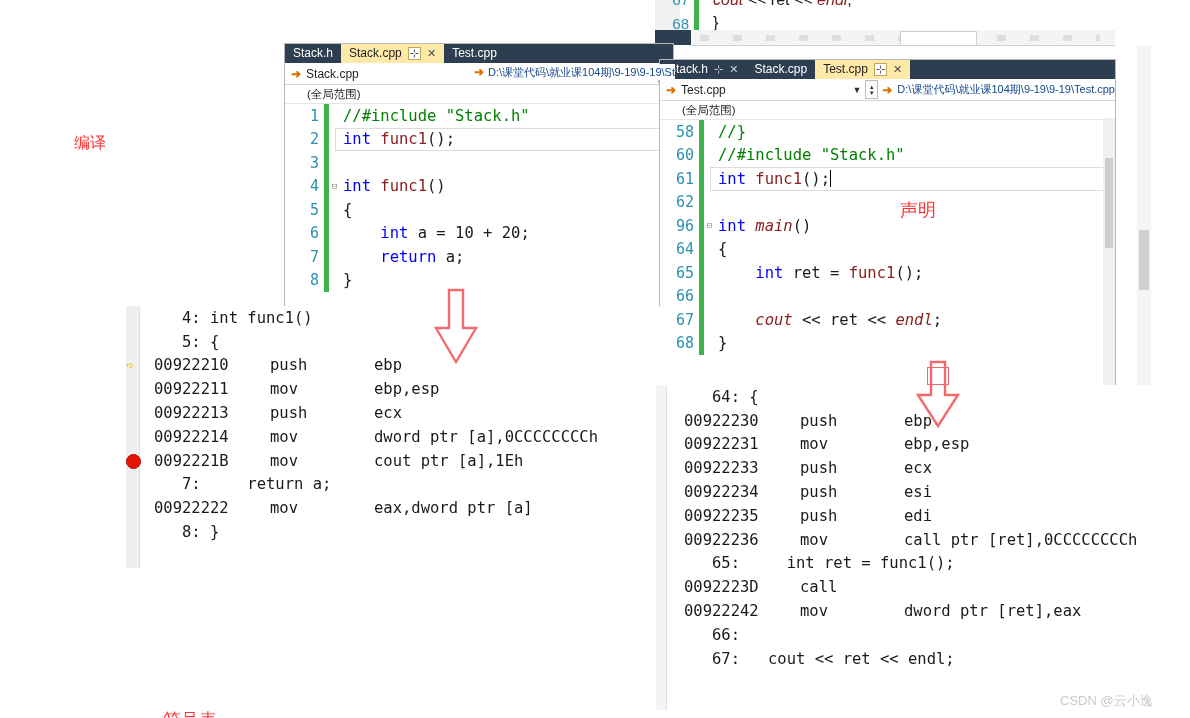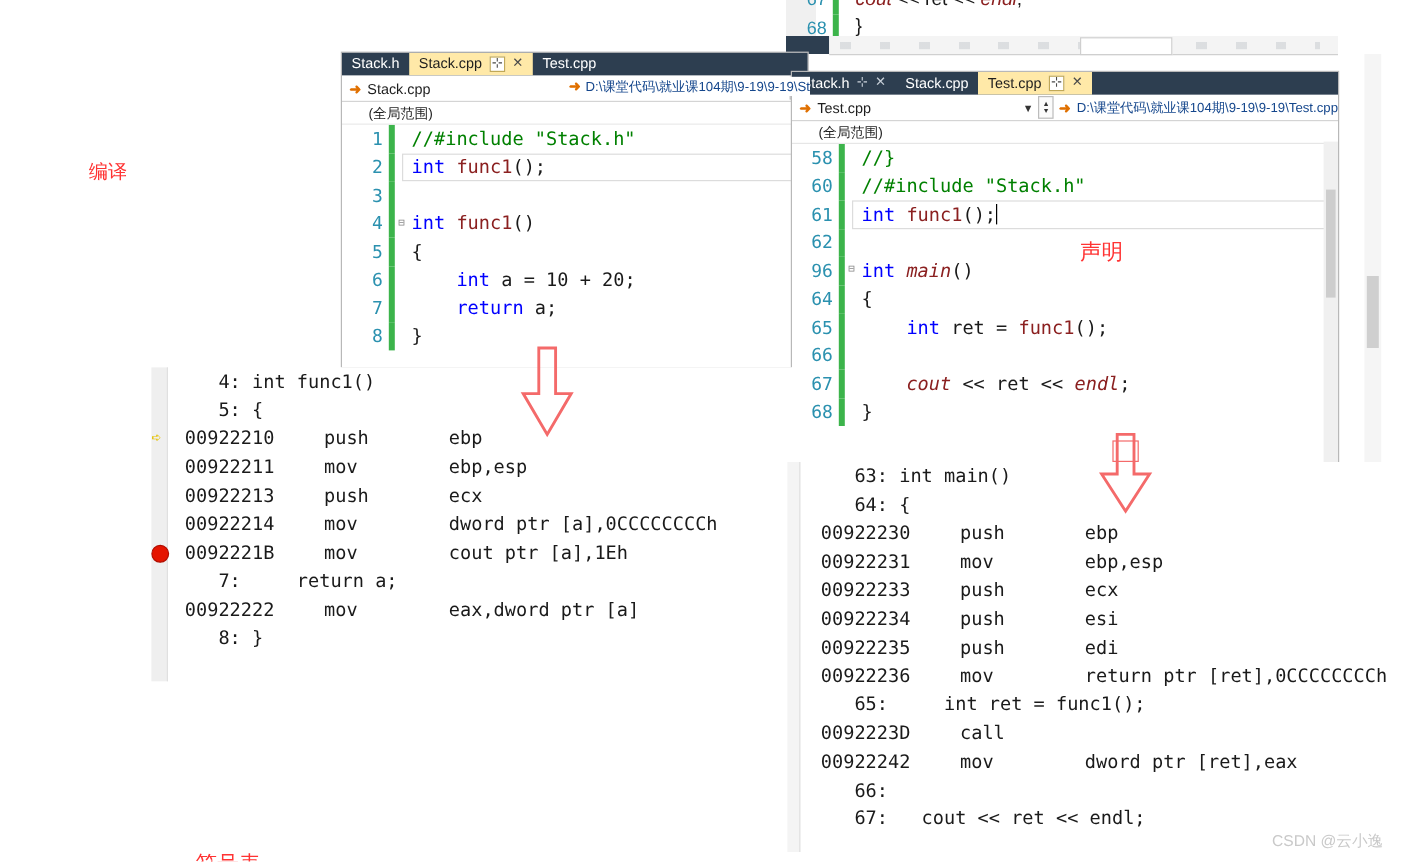--- a/index.html
+++ b/index.html
@@ -379,28 +379,27 @@
       <div class="dis-row"><span class="bp-dot"></span><span class="dis-addr">0092221B</span><span class="dis-op">mov</span><span class="dis-args">cout ptr [a],1Eh</span></div>
       <div class="dis-row"><span class="dis-src">   7:     return a;</span></div>
       <div class="dis-row"><span class="dis-addr">00922222</span><span class="dis-op">mov</span><span class="dis-args">eax,dword ptr [a]</span></div>
       <div class="dis-row"><span class="dis-src">   8: }</span></div>
     </div>
 </div>
 
 <div class="disasm" style="left:656px; top:385px; width:534px; height:325px;">
   <div class="dis-margin" style="width:10px; background:#f4f4f4;"></div>
   <div id="right-dis" style="position:relative;">
-      <div class="dis-row"><span class="dis-src">   63: int main()</span></div>
       <div class="dis-row"><span class="dis-src">   64: {</span></div>
       <div class="dis-row"><span class="dis-addr">00922230</span><span class="dis-op">push</span><span class="dis-args">ebp</span></div>
       <div class="dis-row"><span class="dis-addr">00922231</span><span class="dis-op">mov</span><span class="dis-args">ebp,esp</span></div>
       <div class="dis-row"><span class="dis-addr">00922233</span><span class="dis-op">push</span><span class="dis-args">ecx</span></div>
       <div class="dis-row"><span class="dis-addr">00922234</span><span class="dis-op">push</span><span class="dis-args">esi</span></div>
       <div class="dis-row"><span class="dis-addr">00922235</span><span class="dis-op">push</span><span class="dis-args">edi</span></div>
-      <div class="dis-row"><span class="dis-addr">00922236</span><span class="dis-op">mov</span><span class="dis-args">return ptr [ret],0CCCCCCCCh</span></div>
+      <div class="dis-row"><span class="dis-addr">00922236</span><span class="dis-op">mov</span><span class="dis-args">call ptr [ret],0CCCCCCCCh</span></div>
       <div class="dis-row"><span class="dis-src">   65:     int ret = func1();</span></div>
       <div class="dis-row"><span class="dis-addr">0092223D</span><span class="dis-op">call</span></div>
       <div class="dis-row"><span class="dis-addr">00922242</span><span class="dis-op">mov</span><span class="dis-args">dword ptr [ret],eax</span></div>
       <div class="dis-row"><span class="dis-src">   66: </span></div>
       <div class="dis-row"><span class="dis-src">   67:   cout &lt;&lt; ret &lt;&lt; endl;</span></div>
     </div>
 </div>
 
 <div class="ann-red abs" style="left:74px; top:133px;">编译</div>
 

